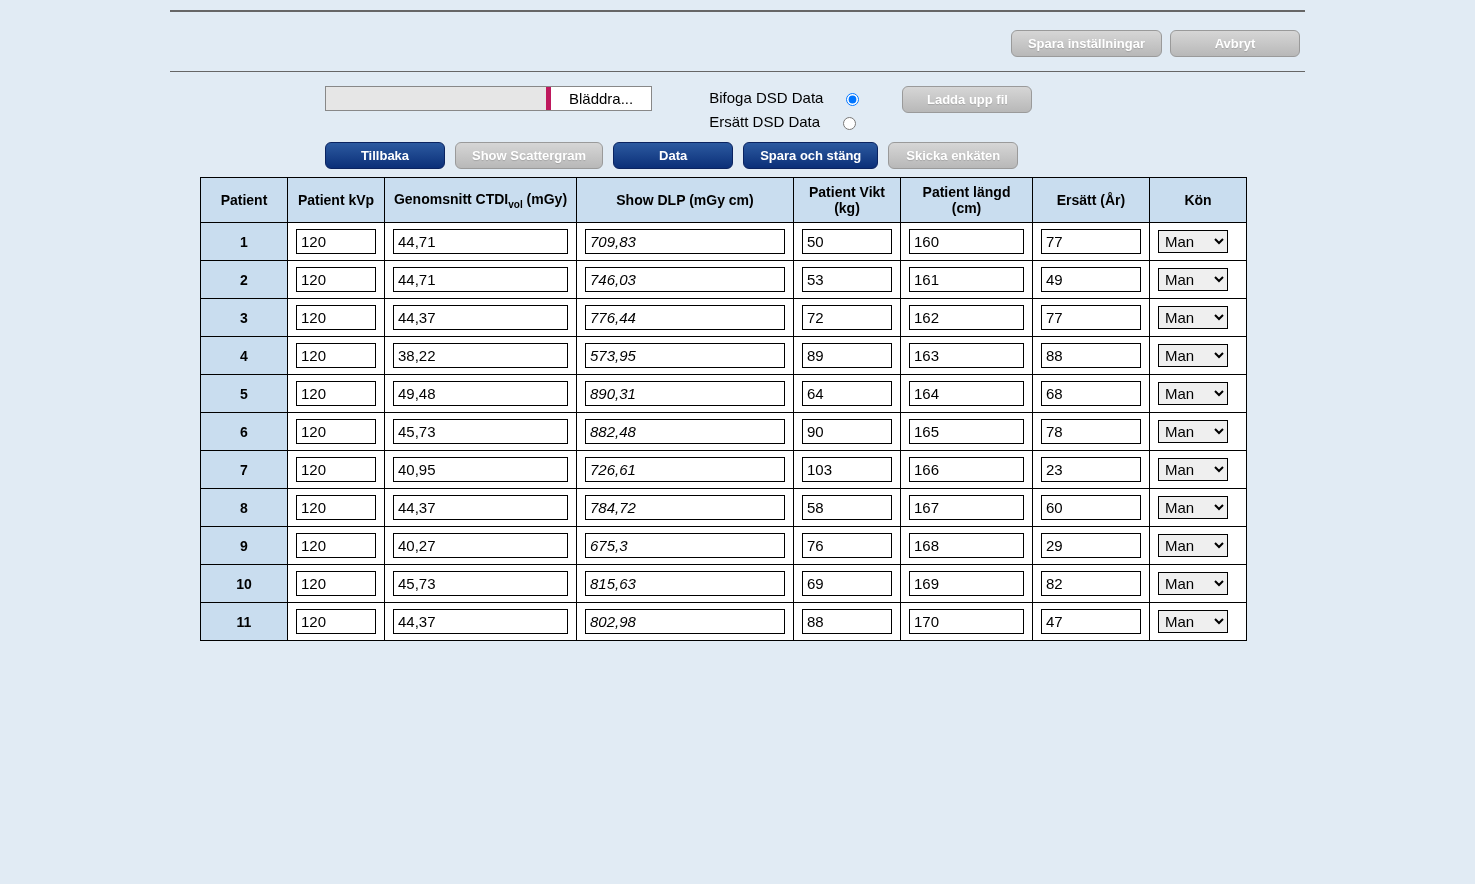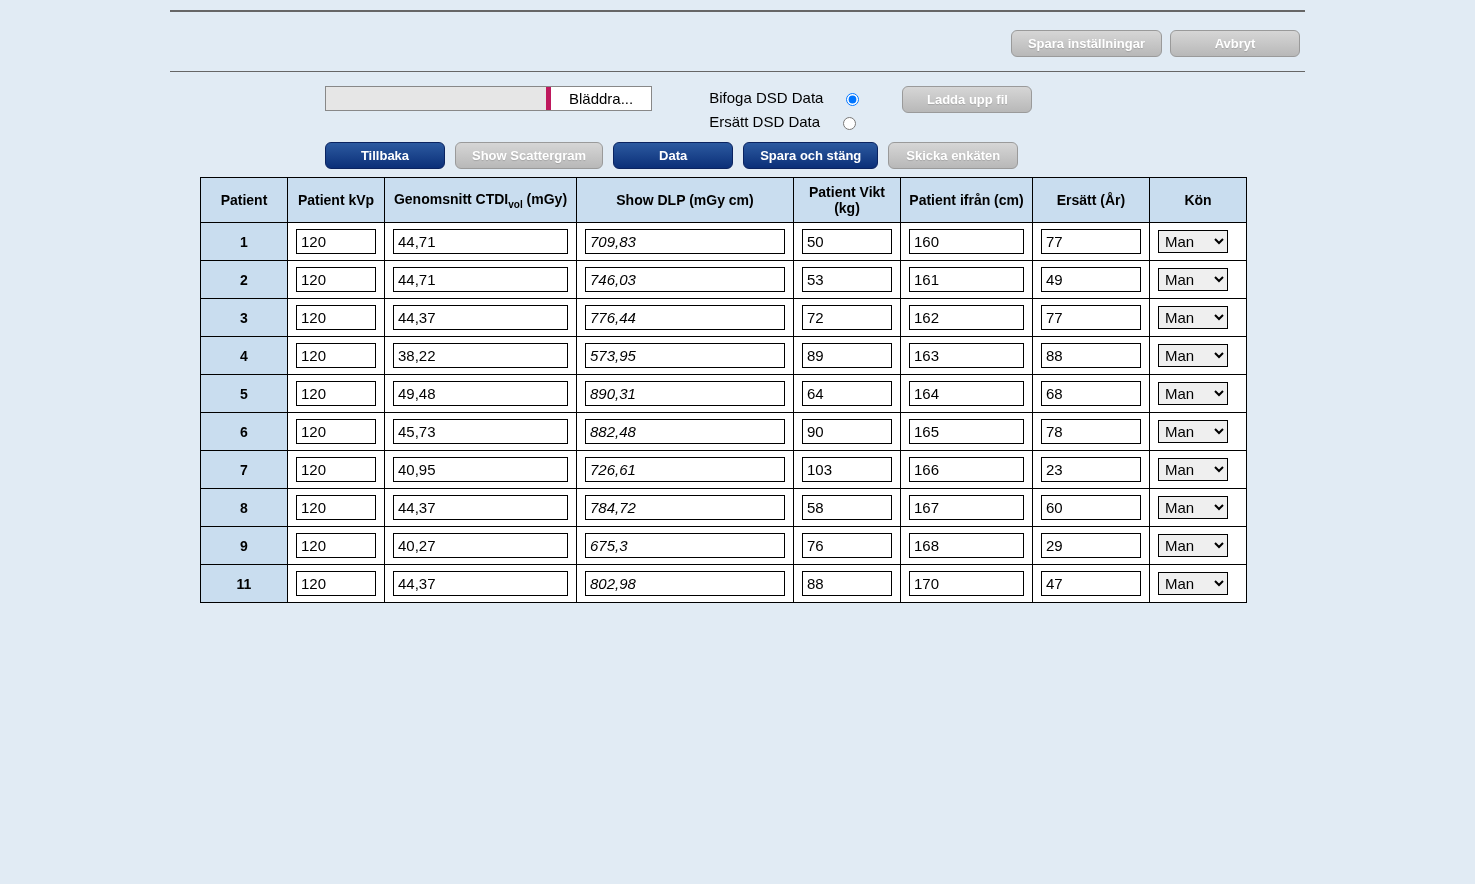--- a/index.html
+++ b/index.html
@@ -193,21 +193,21 @@
   <table class="data">
     <thead>
       <tr>
         <th class="col-patient">Patient</th>
         <th class="col-kvp">Patient kVp</th>
         <th class="col-ctdi">
           <span>Genomsnitt CTDI</span><sub>vol</sub><span> (mGy)</span>
         </th>
         <th class="col-dlp">Show DLP (mGy cm)</th>
         <th class="col-vikt">Patient Vikt (kg)</th>
-        <th class="col-langd">Patient ifrån (cm)</th>
+        <th class="col-langd">Patient längd (cm)</th>
         <th class="col-alder">Ersätt (År)</th>
         <th class="col-kon">Kön</th>
       </tr>
     </thead>
     <tbody id="tbody">
         <tr>
           <td class="idx">1</td>
           <td><input type="text" class="w-kvp" value="120" style=""></td>
           <td><input type="text" class="w-ctdi" value="44,71" style=""></td>
           <td><input type="text" class="w-dlp" value="709,83" style=""></td>
@@ -290,20 +290,30 @@
           <td class="idx">9</td>
           <td><input type="text" class="w-kvp" value="120" style=""></td>
           <td><input type="text" class="w-ctdi" value="40,27" style=""></td>
           <td><input type="text" class="w-dlp" value="675,3" style=""></td>
           <td><input type="text" class="w-vikt" value="76" style=""></td>
           <td><input type="text" class="w-langd" value="168" style=""></td>
           <td><input type="text" class="w-alder" value="29" style=""></td>
           <td><select class="kon"><option>Man</option></select></td>
         </tr>
         <tr>
+          <td class="idx">10</td>
+          <td><input type="text" class="w-kvp" value="120" style=""></td>
+          <td><input type="text" class="w-ctdi" value="45,73" style=""></td>
+          <td><input type="text" class="w-dlp" value="815,63" style=""></td>
+          <td><input type="text" class="w-vikt" value="69" style=""></td>
+          <td><input type="text" class="w-langd" value="169" style=""></td>
+          <td><input type="text" class="w-alder" value="82" style=""></td>
+          <td><select class="kon"><option>Man</option></select></td>
+        </tr>
+        <tr>
           <td class="idx">11</td>
           <td><input type="text" class="w-kvp" value="120" style=""></td>
           <td><input type="text" class="w-ctdi" value="44,37" style=""></td>
           <td><input type="text" class="w-dlp" value="802,98" style=""></td>
           <td><input type="text" class="w-vikt" value="88" style=""></td>
           <td><input type="text" class="w-langd" value="170" style=""></td>
           <td><input type="text" class="w-alder" value="47" style=""></td>
           <td><select class="kon"><option>Man</option></select></td>
         </tr>
       </tbody>

